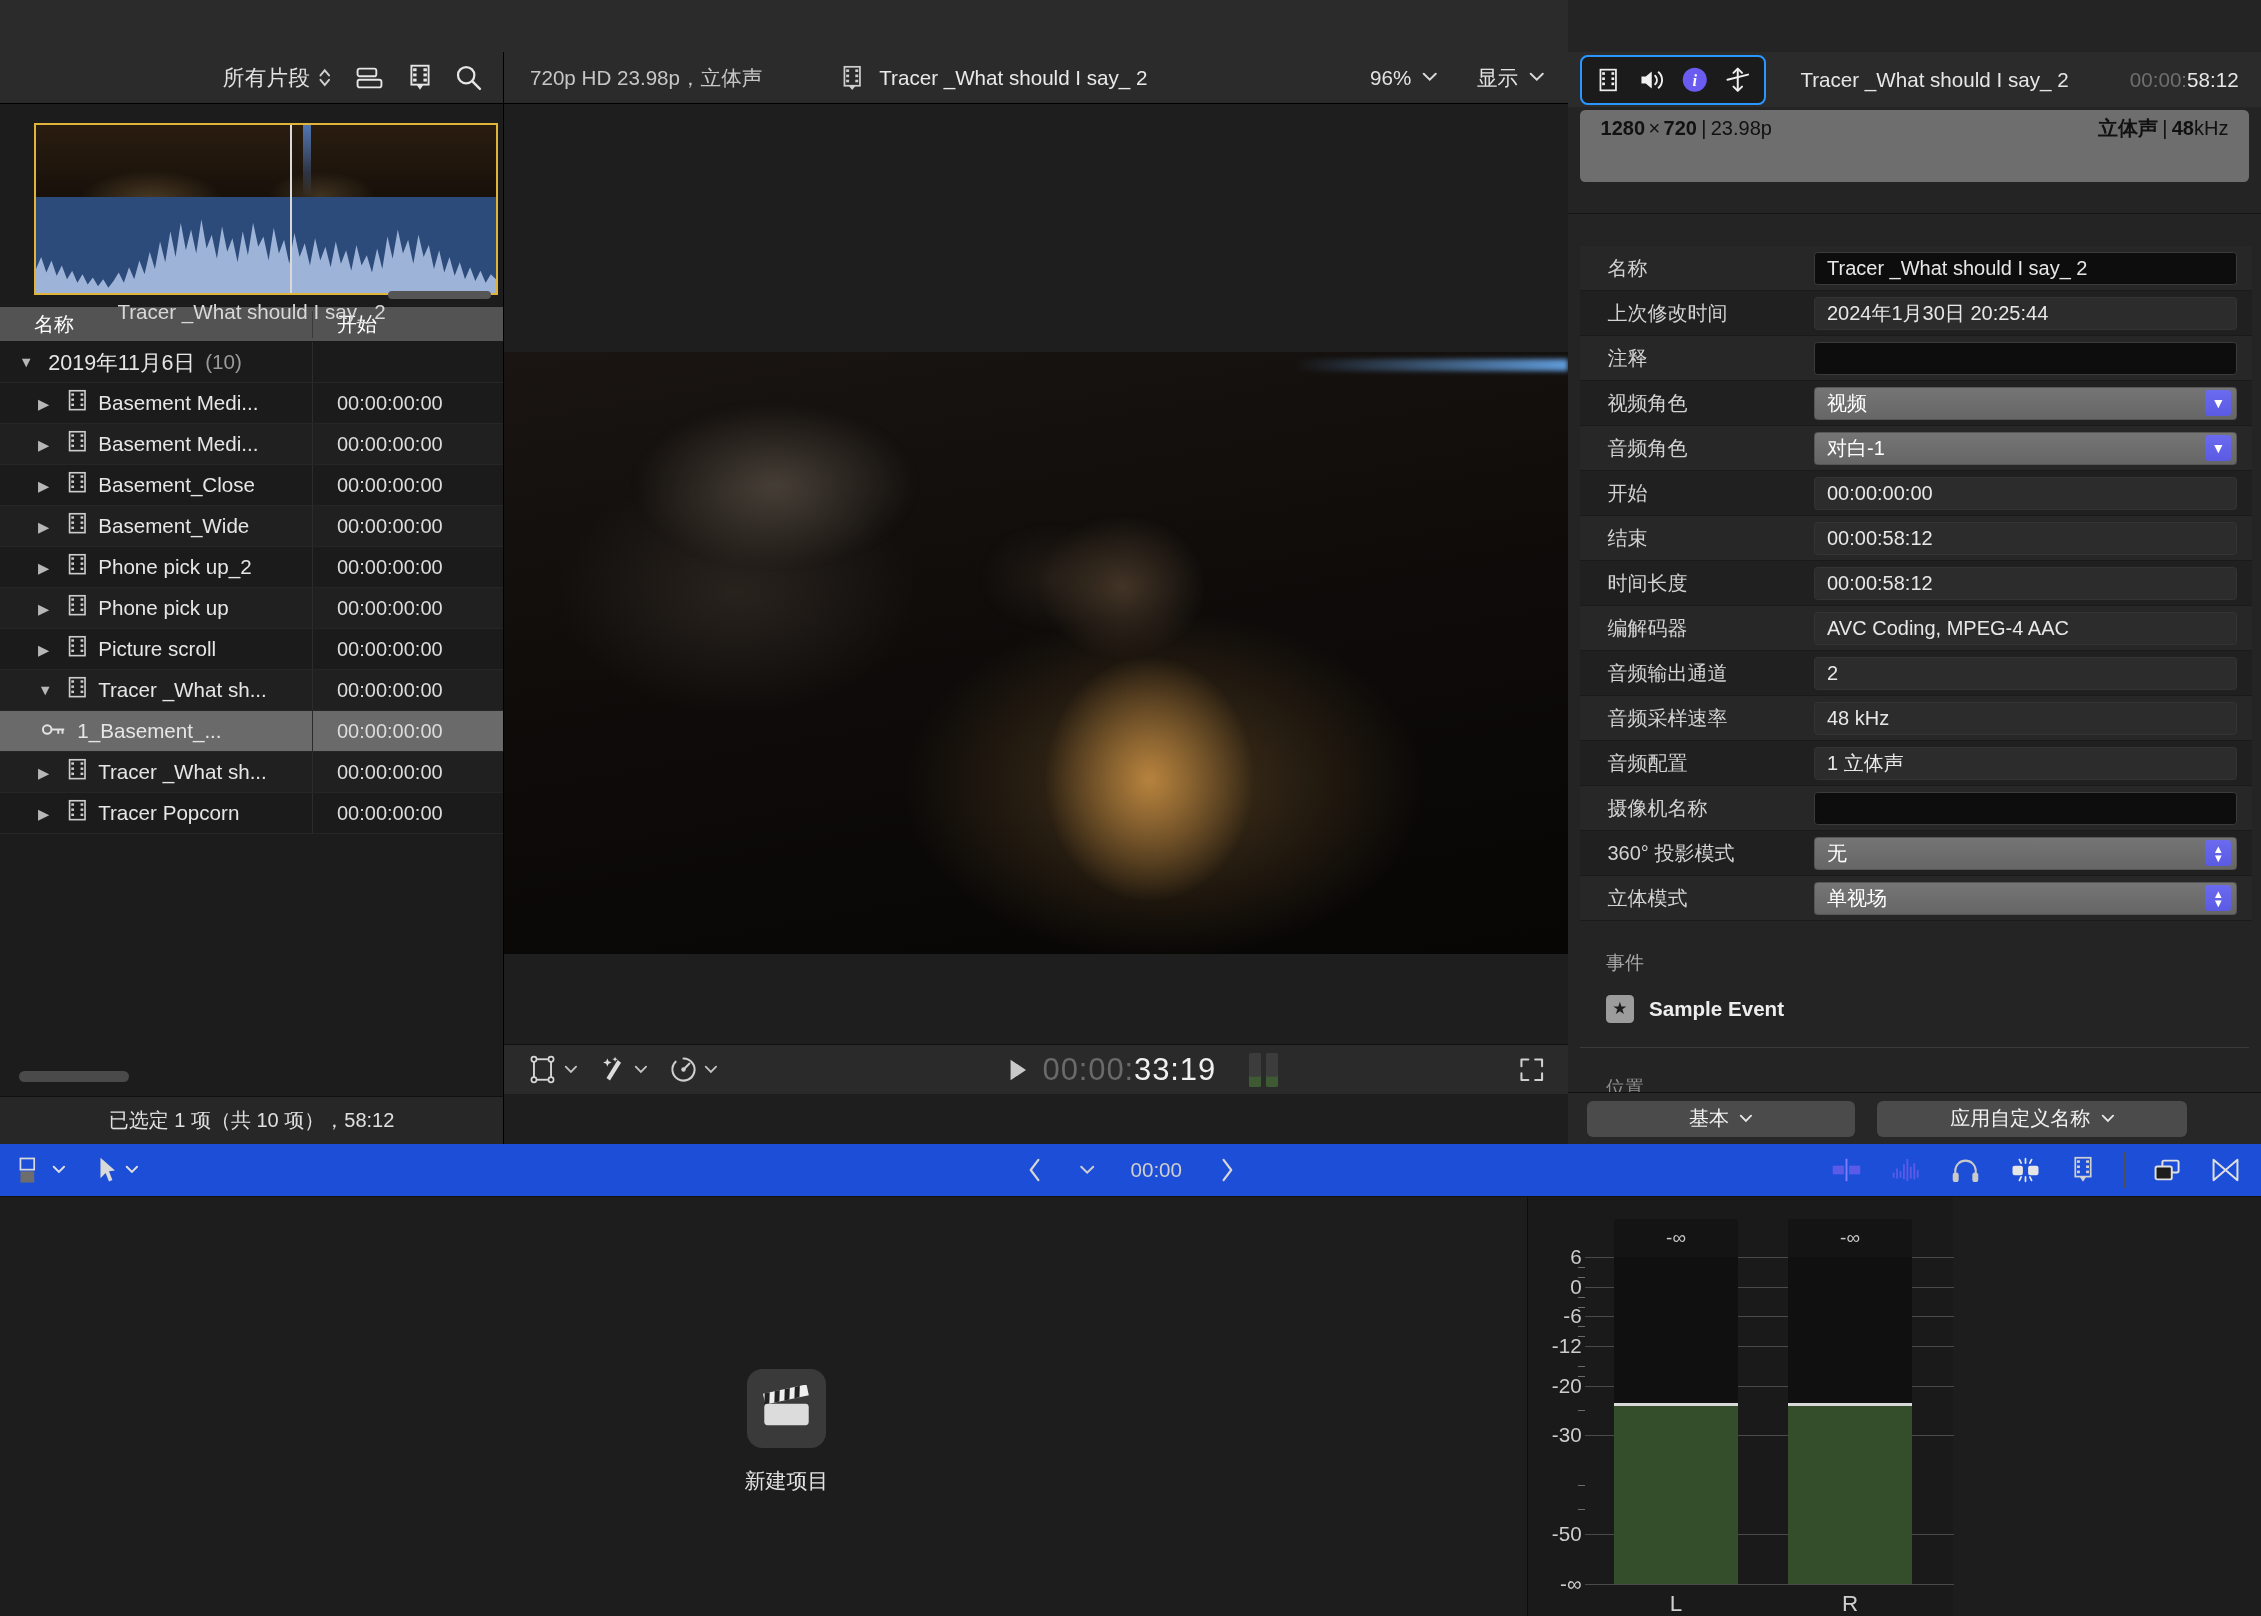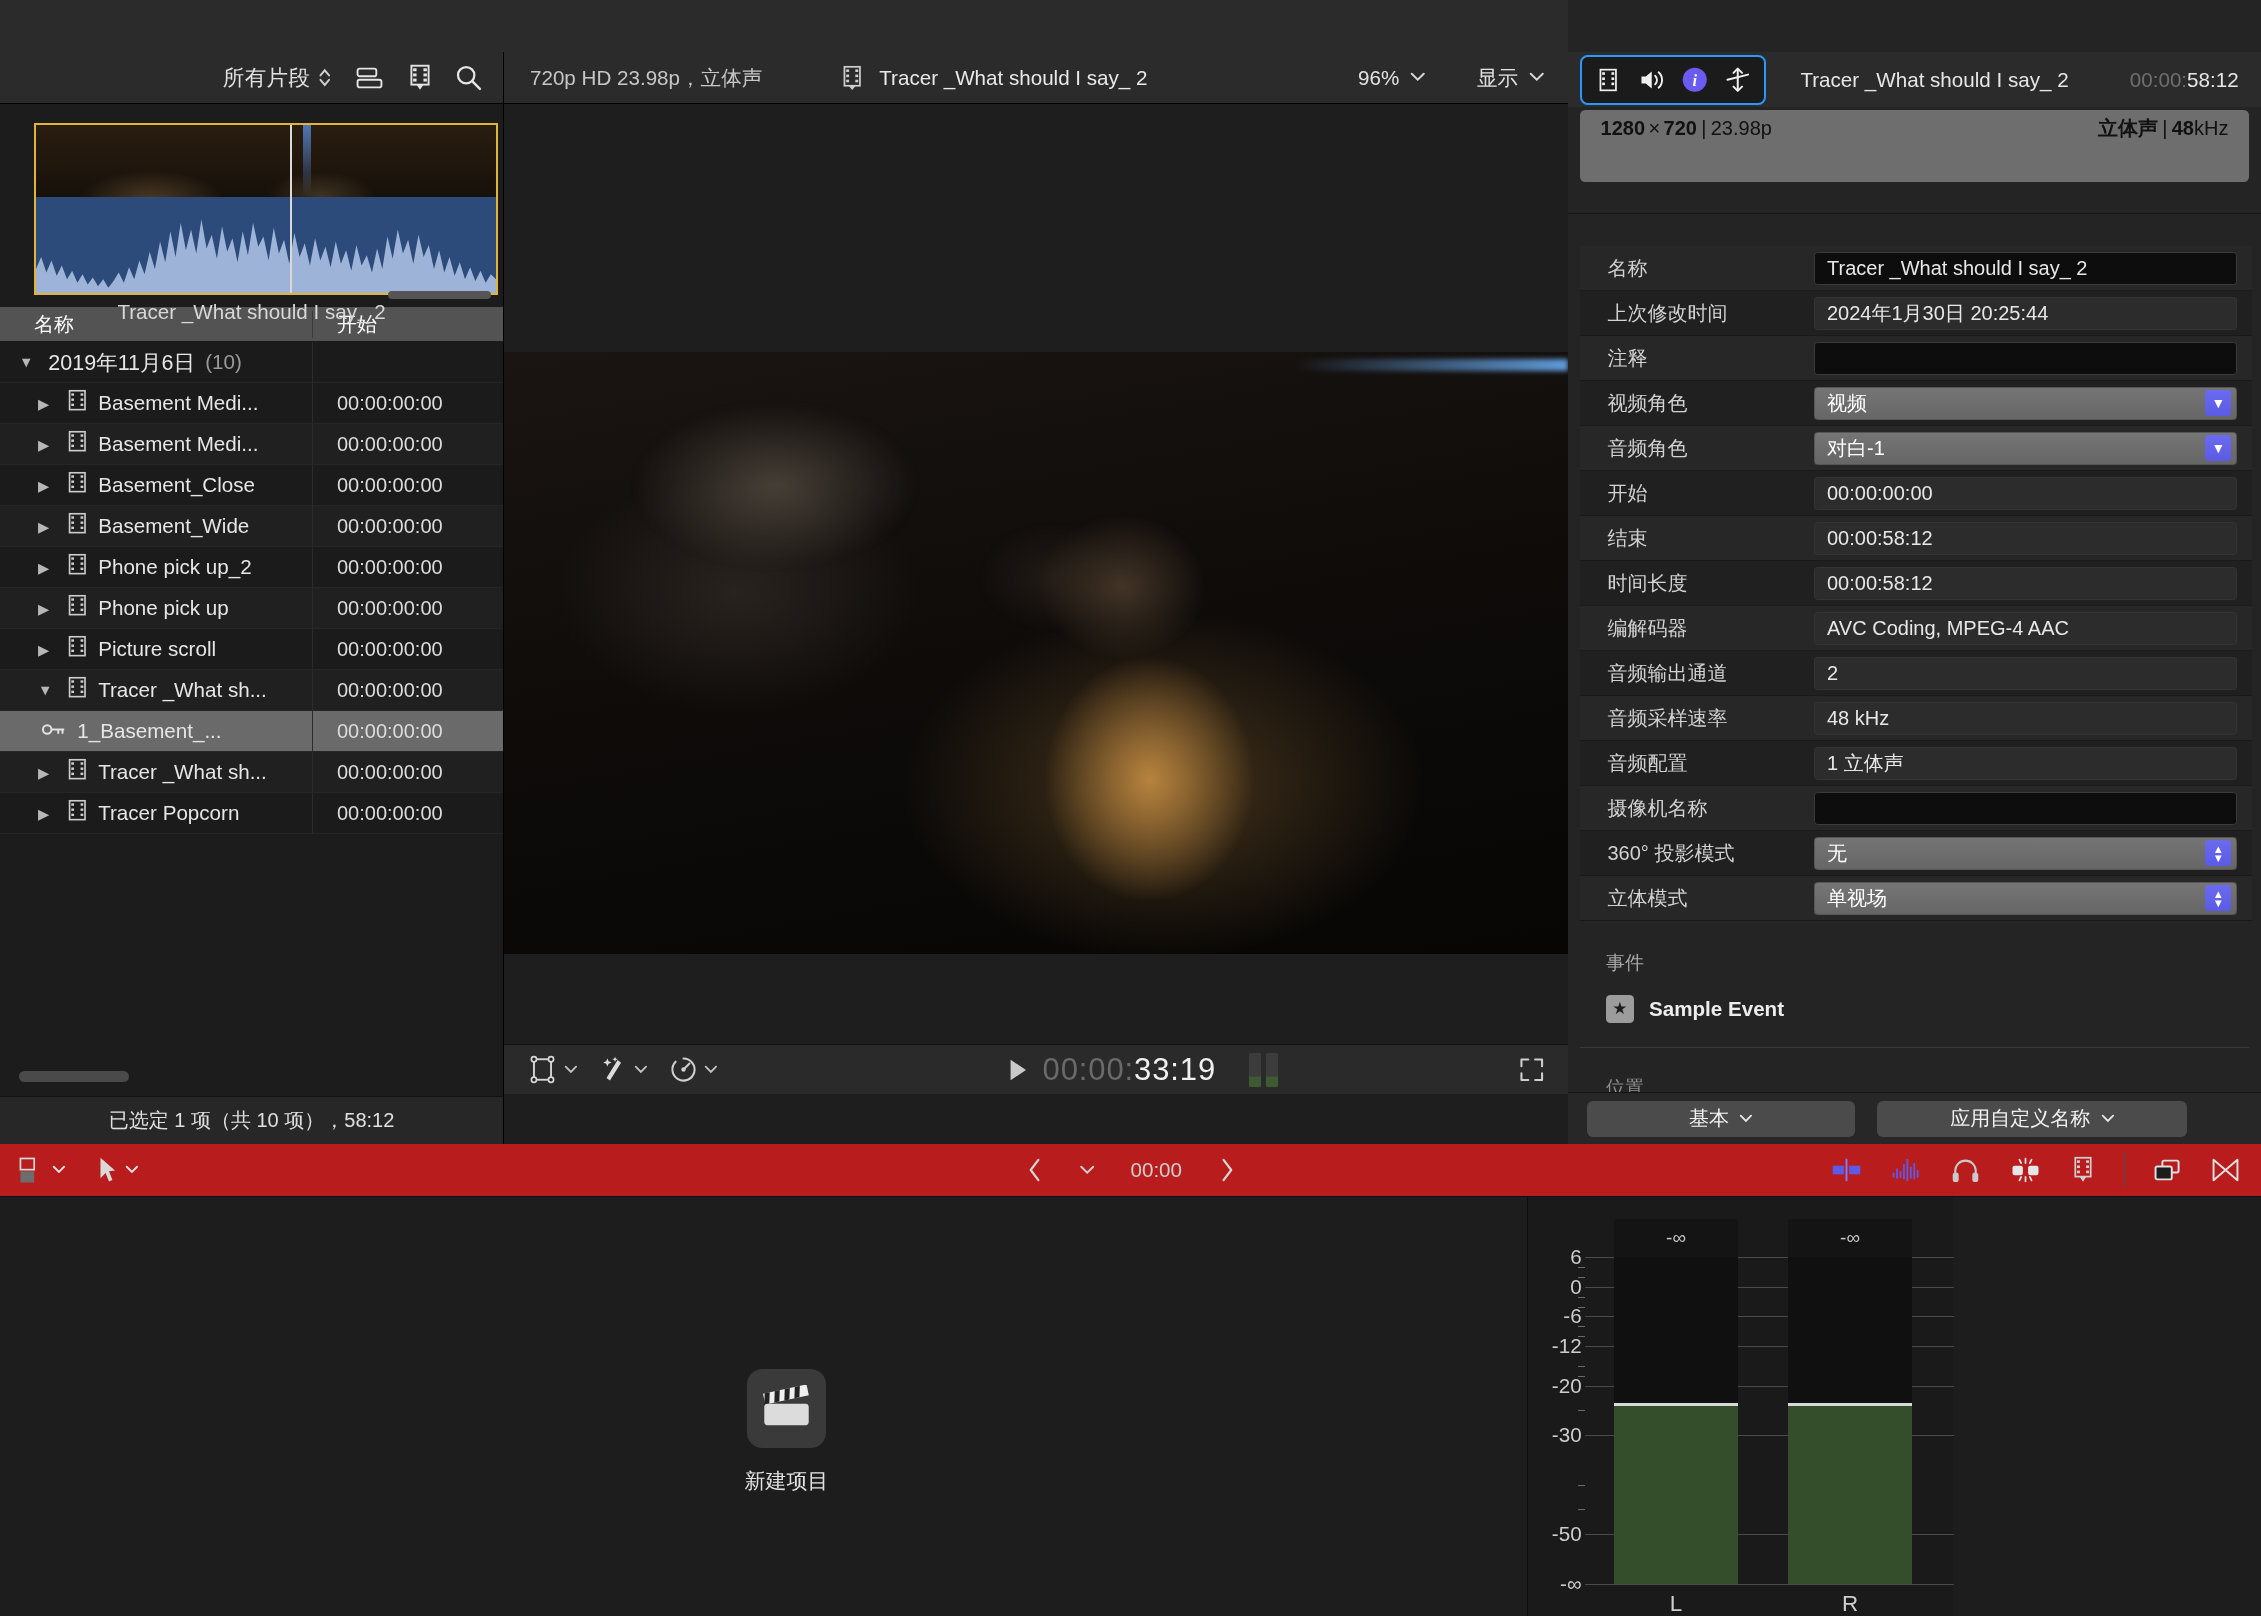--- a/index.html
+++ b/index.html
@@ -105,21 +105,21 @@
   
   .viewer{
     position:absolute; left:504px; top:52px; width:1064px; height:1092px; background:#1e1e1e;
   }
   .viewer-head{
     height:52px; background:#2b2b2b; display:flex; align-items:center;
     border-bottom:0.9px solid #000; font-size:20.6px; color:#cfcfcf;
   }
   .vh-format{ padding-left:26px; color:#c6c6c6; }
   .vh-clip{ display:flex; align-items:center; gap:15.5px; margin-left:79px; color:#e9e9e9; }
-  .vh-right{ margin-left:auto; display:flex; align-items:center; gap:52px; padding-right:24px; }
+  .vh-right{ margin-left:auto; display:flex; align-items:center; gap:40px; padding-right:24px; }
   .vh-right .item{ display:flex; align-items:center; gap:10.3px; color:#e2e2e2; }
   .video-area{ position:relative; height:990px; background:#1e1e1e; }
   .video-frame{
     position:absolute; left:0; top:248px; width:1064px; height:602px; overflow:hidden;
     background:#0a0806;
   }
   .vf-bg{
     position:absolute; inset:0;
     background:
       radial-gradient(ellipse 361px 241px at 62% 72%, rgba(150,110,55,.42), transparent 72%),
@@ -230,21 +230,21 @@
     display:flex; align-items:center; justify-content:center; gap:10.3px;
   }
   .fbtn.a{ width:268px; }
   .fbtn.b{ width:310px; }
 
   
   .timeline{
     position:absolute; left:0; top:1144px; width:2261px; height:473px; background:#1d1d1d;
   }
   .tl-toolbar{
-    height:53px; background:#b91c1c; display:flex; align-items:center;
+    height:53px; background:#1d4ed8; display:flex; align-items:center;
     border-bottom:0.9px solid #111; position:relative;
   }
   .tl-left{ display:flex; align-items:center; gap:12px; padding-left:17px; }
   .tl-ic{ display:flex; align-items:center; gap:7.7px; }
   .tl-mid{
     position:absolute; left:50%; transform:translateX(-50%);
     display:flex; align-items:center; gap:36px; font-size:20.6px; color:#cfcfcf;
   }
   .tl-right{ margin-left:auto; display:flex; align-items:center; gap:29px; padding-right:20.6px; }
   .tl-sep{ width:0.9px; height:36px; background:#4e4e4e; }

